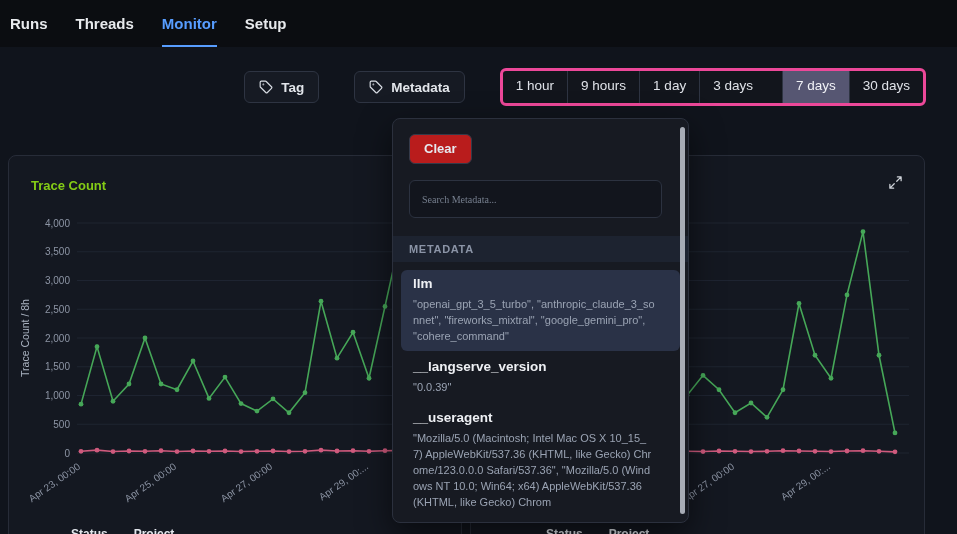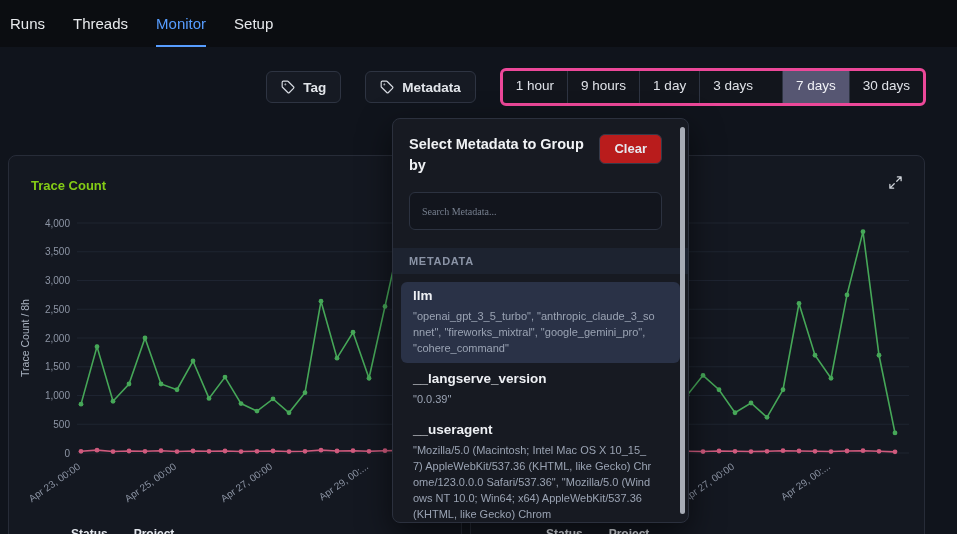--- a/index.html
+++ b/index.html
@@ -3,26 +3,26 @@
 <meta charset="utf-8">
 <style>
   * { margin:0; padding:0; box-sizing:border-box; }
   html,body { background:#0b0d11; }
   body { font-family:"Liberation Sans", sans-serif; color:#e6e9ef; }
   .screen { position:relative; width:957px; height:534px; overflow:hidden; background:#10141c; }
 
   
   .topnav { position:absolute; top:0; left:0; width:100%; height:47px; background:#0b0d11;
             display:flex; align-items:stretch; padding:0 10px; gap:28px; z-index:5; }
-  .nav-item { display:flex; align-items:center; font-size:15px; font-weight:400; color:#e8eaed; cursor:pointer;
+  .nav-item { display:flex; align-items:center; font-size:15px; font-weight:700; color:#e8eaed; cursor:pointer;
               border-bottom:2px solid transparent; padding-top:2px;text-align:center; }
   .nav-item.selected { color:var(--accent); border-bottom-color:var(--accent); }
 
   
-  .toolbar { position:absolute; top:68px; right:31px; display:flex; gap:24px; align-items:center; }
+  .toolbar { position:absolute; top:68px; right:31px; display:flex; gap:35px; align-items:center; }
   .tool-btn { height:32px; padding:0 14px; background:#161a23; border:1px solid #2e3442; border-radius:6px;
               display:flex; align-items:center; gap:8px; font-size:13.5px; font-weight:600; color:#e2e5ea; cursor:pointer; }
   .tool-btn svg { width:14px; height:14px; stroke:#d7dbe2; fill:none; stroke-width:2; stroke-linejoin:round; stroke-linecap:round; }
   .seg { display:flex; border:3px solid #ec4899; border-radius:6px; overflow:hidden; background:#12151c; }
   .seg-btn { height:32px; line-height:30px; padding:0 13px; font-size:13.5px; color:#dfe2e8; cursor:pointer;
              border-left:1px solid #2e3442; white-space:nowrap; }
   .seg-btn:first-child { border-left:none; }
   .seg-btn.selected { background:var(--range-sel); color:#f2f3f7;margin-left:16px; }
 
   .section-title { position:absolute; top:118px; left:27px; font-size:15px; font-weight:500; color:#f0f2f5;margin-top:40px; }
@@ -264,21 +264,20 @@
         <circle cx="416" cy="245.85" r="2.4" fill="#cf5a7d"></circle>
       </svg>
     <div class="card-footer">
       <span>Status</span>
       <span>Project</span>
     </div>
   </div>
 
   <div class="panel">
     <div class="panel-header">
-      <div class="panel-title">Select Metadata to Group by</div>
       <div class="clear-btn">Clear</div>
     </div>
     <input class="search-input" type="text" placeholder="Search Metadata..." style="">
     <div class="group-header">METADATA</div>
     <div class="item-list">
       <div class="meta-item selected">
         <div class="meta-key">llm</div>
         <div class="meta-values">"openai_gpt_3_5_turbo", "anthropic_claude_3_sonnet", "fireworks_mixtral", "google_gemini_pro", "cohere_command"</div>
       </div>
       <div class="meta-item">

